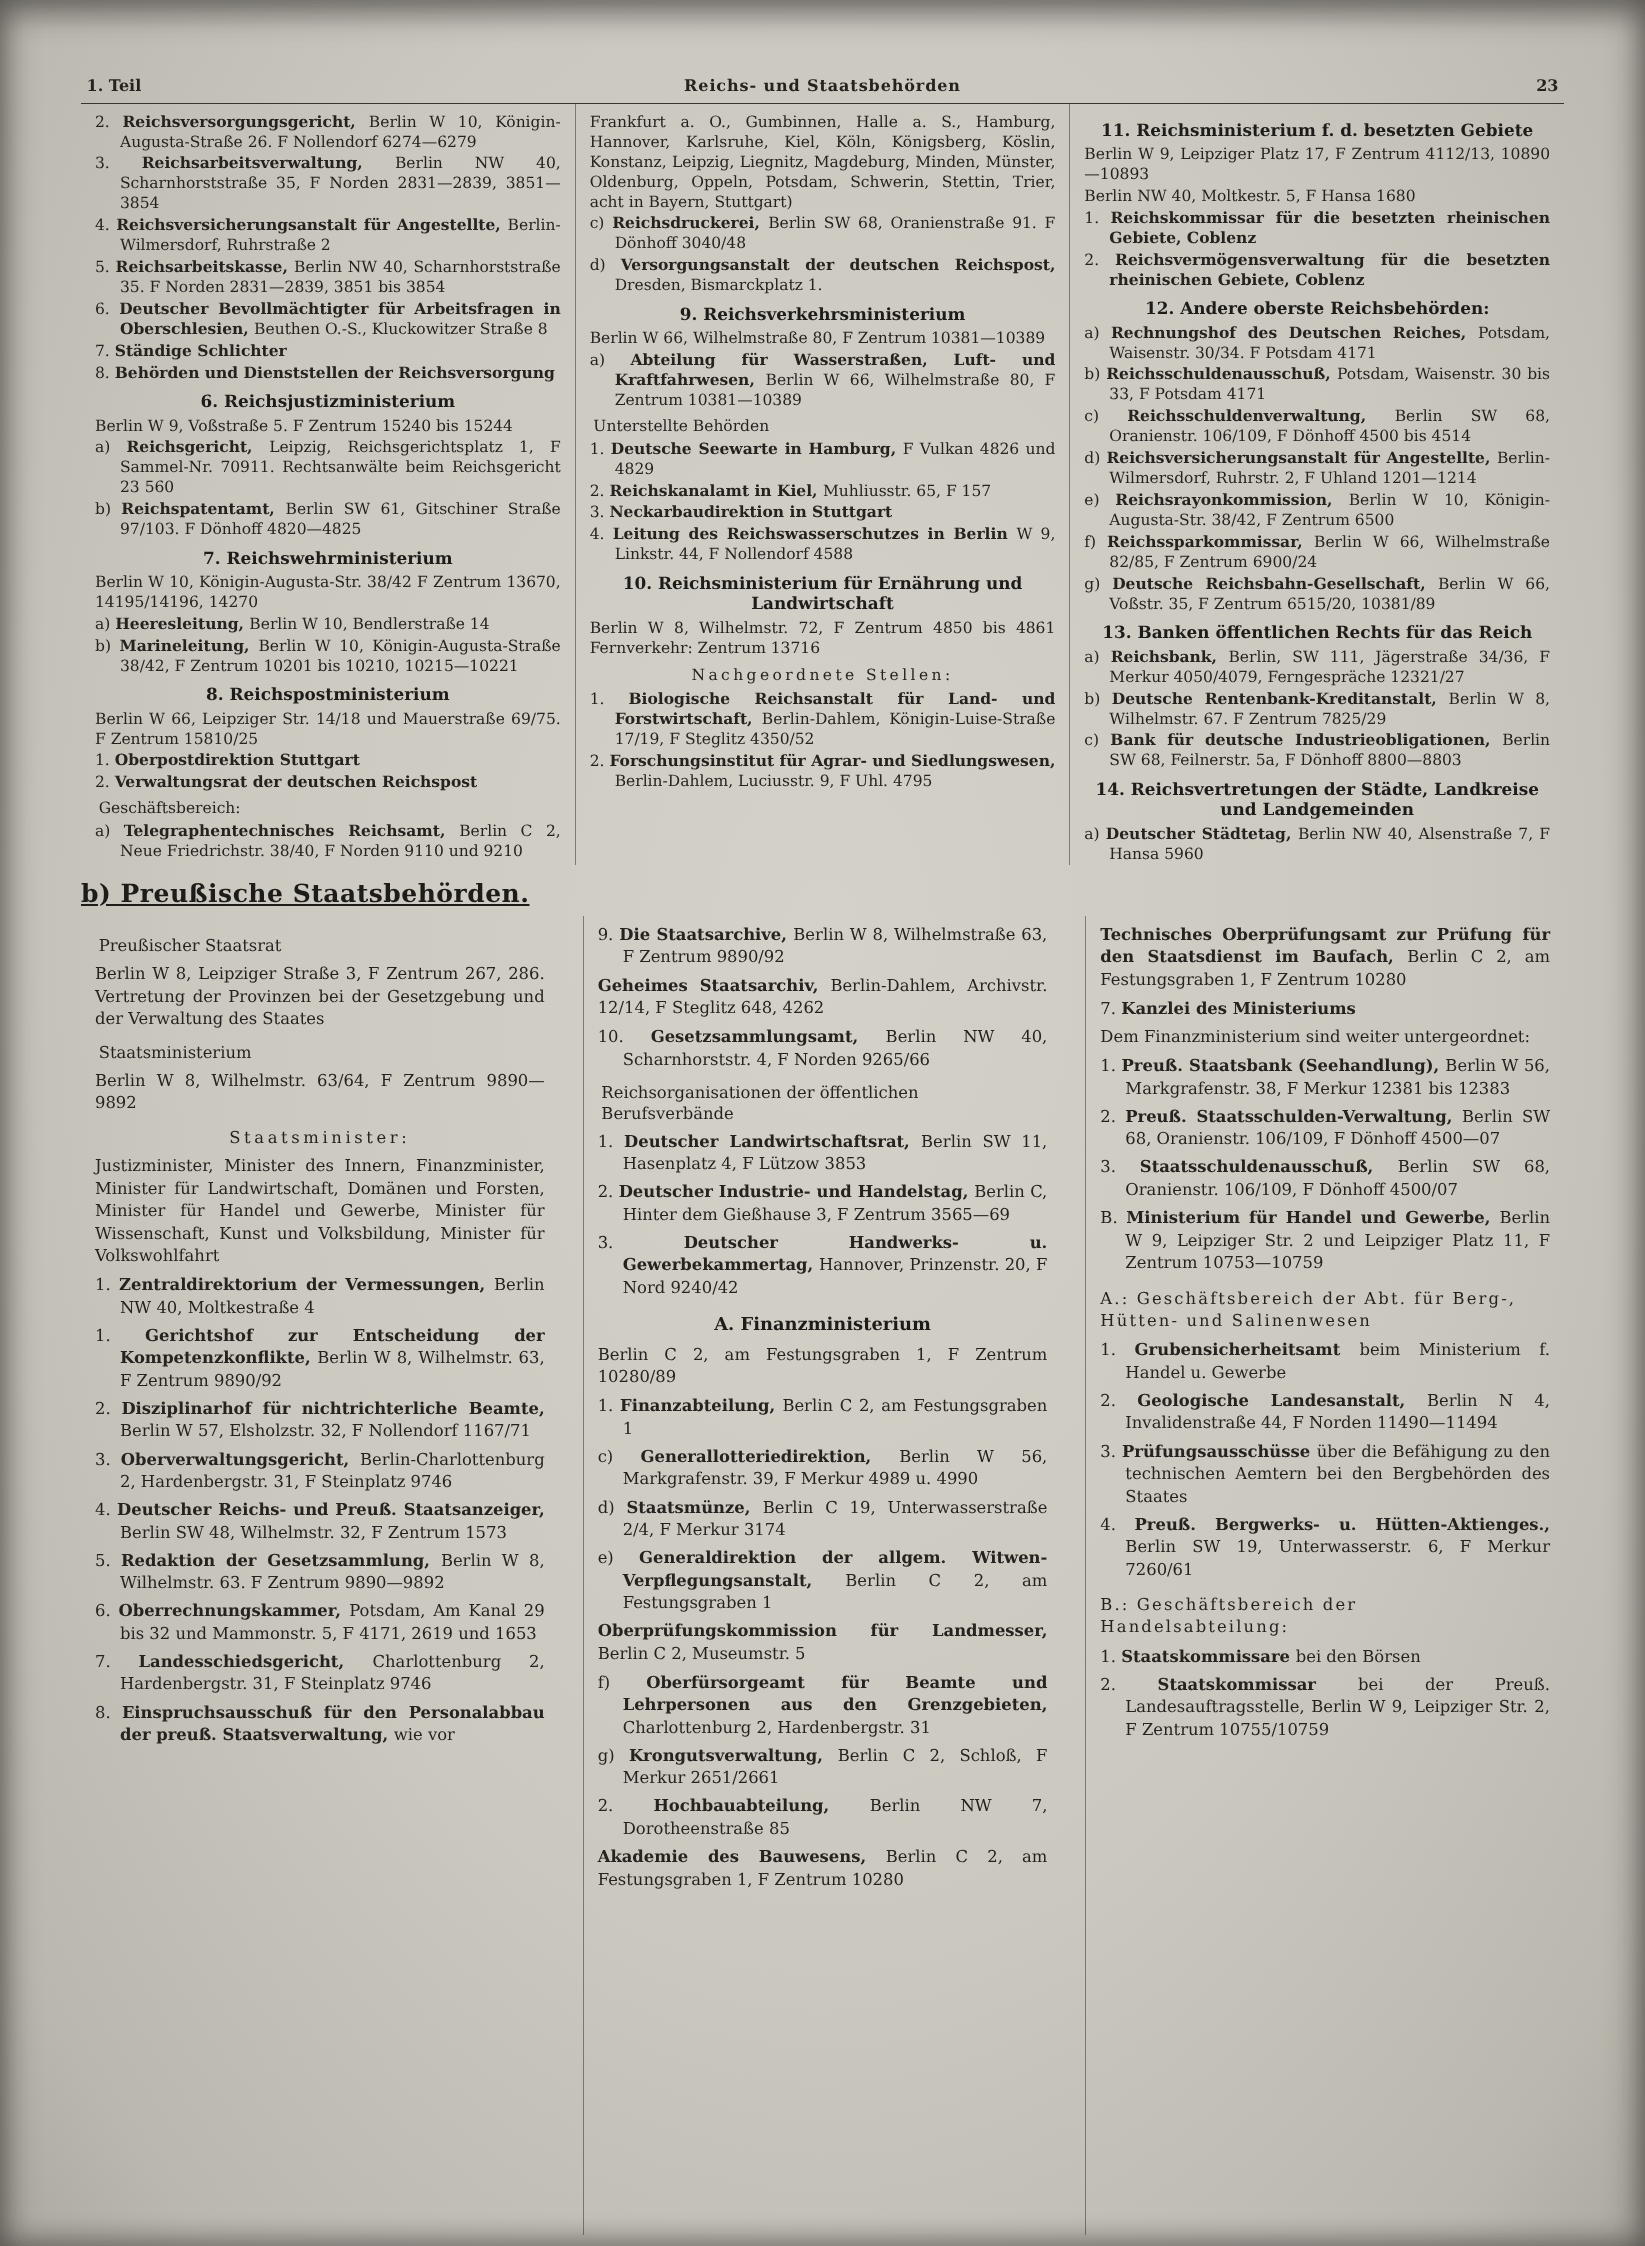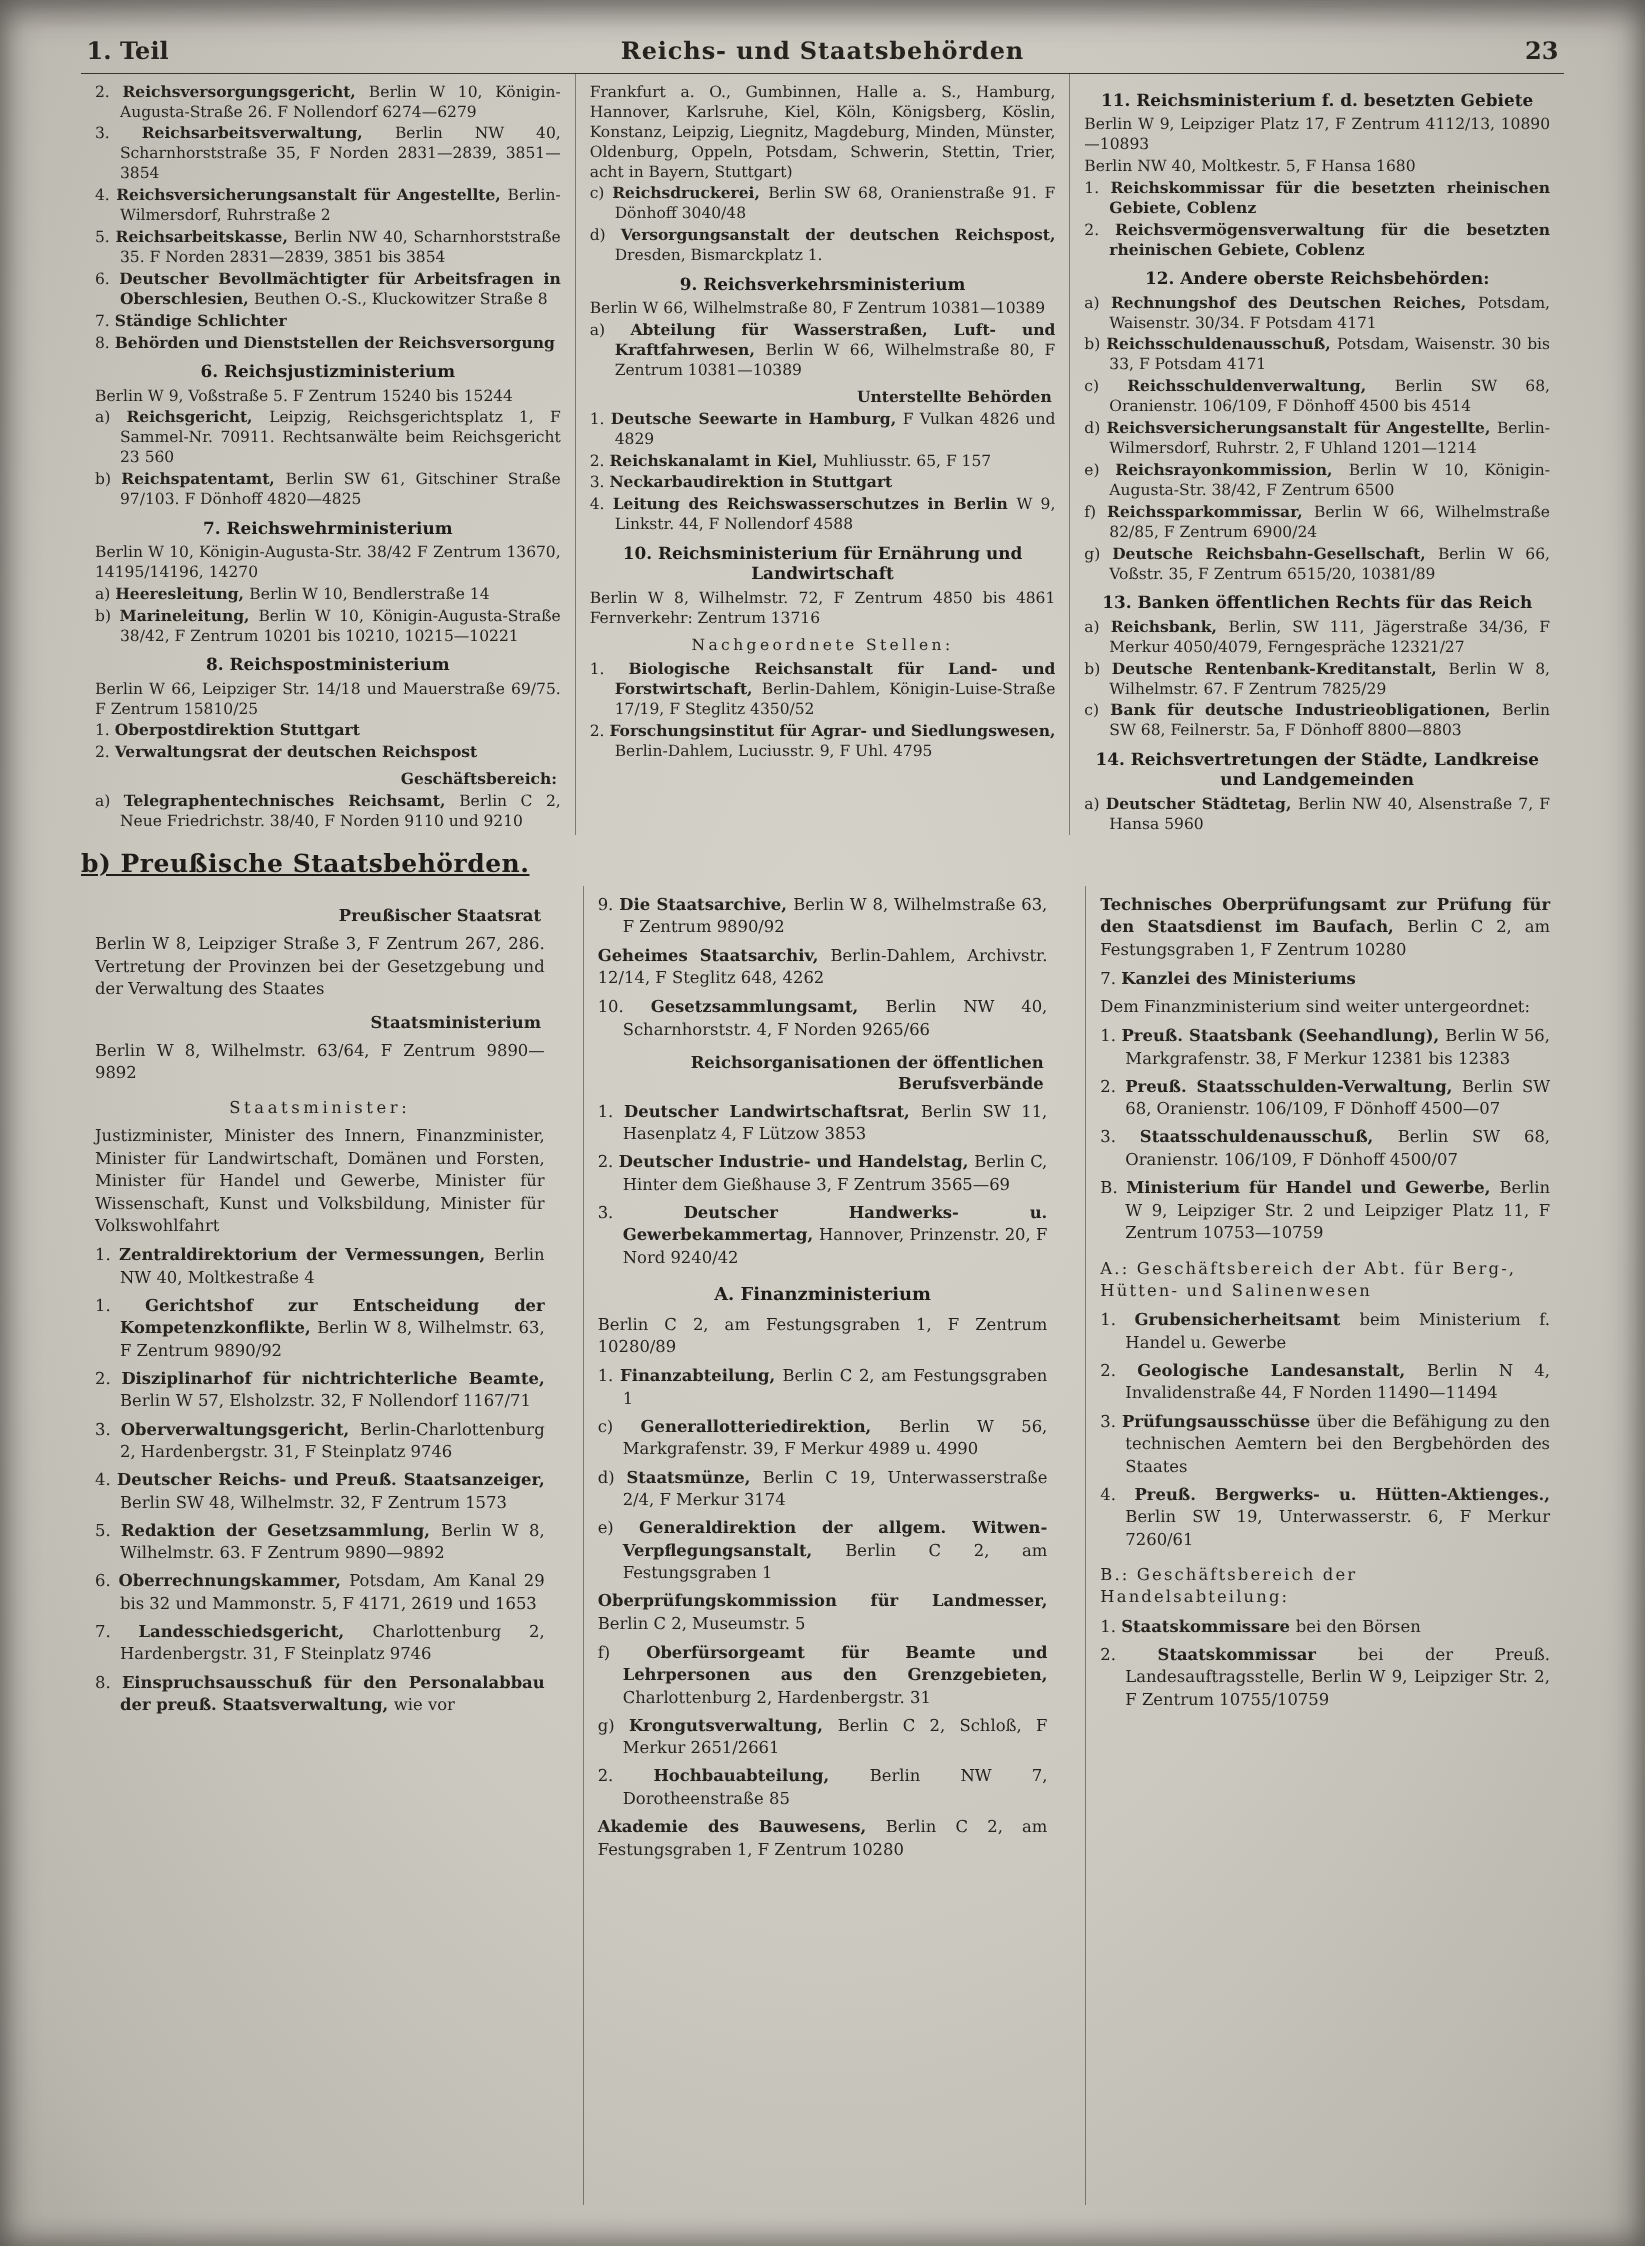--- a/index.html
+++ b/index.html
@@ -17,23 +17,24 @@
     box-shadow:inset 0 17px 28px rgba(40,38,33,.38),
                inset 0 -11.2px 22.5px rgba(40,38,33,.22),
                inset 15px 0 28px rgba(40,38,33,.20),
                inset -15px 0 28px rgba(40,38,33,.20);
   }
   .inner{position:absolute;left:81px;right:81px;top:32px;bottom:26px;}
 
   
   .hdr{
     display:flex;align-items:baseline;
-    font-weight:bold;font-size:24px;
+    font-weight:bold;font-size:16px;
     padding:3.7px 5.6px 8.4px 5.6px;
     border-bottom:1.9px solid #38352f;
+    margin-top:40px;
   }
   .hdr .hl{width:244px;}
   .hdr .hc{flex:1;text-align:center;letter-spacing:0.9px;}
   .hdr .hr{width:244px;text-align:right;}
 
   
   .cols{display:flex;align-items:stretch;}
   .col{flex:1 1 0;min-width:0;padding:7.5px 14px 0 14px;overflow:hidden;}
   .col + .col{border-left:0.9px solid rgba(58,54,47,.55);}
   .band-top{height:761px;font-size:15.5px;line-height:20px;}
@@ -50,21 +51,21 @@
   .band-bottom .entry{margin:0 0 5.6px 0;}
   .p{text-align:justify;margin:0 0 1.9px 0;}
   .band-bottom .p{margin:0 0 6.6px 0;}
   .bld{font-weight:bold;}
   .lab{font-weight:normal;}
   .h{
     text-align:center;font-weight:bold;font-size:1.09em;
     margin:8.4px 5.6px 3.7px 5.6px;line-height:1.22;color:#1e1c18;
   }
   .band-bottom .h{margin:15px 5.6px 7.5px 5.6px;}
-  .s{text-align:right;font-weight:bold;margin:6.6px 3.7px 2.8px 3.7px;line-height:1.25;}
+  .s{text-align:left;font-weight:normal;margin:6.6px 3.7px 2.8px 3.7px;line-height:1.25;}
   .band-bottom .s{margin:12px 3.7px 6.6px 3.7px;}
   .sp{text-align:center;letter-spacing:.22em;margin:7.5px 0 3.7px 0;}
   .band-bottom .sp{margin:12px 0 6px 0;}
   .sp2{text-align:left;letter-spacing:.13em;margin:13px 0 7.5px 0;line-height:1.35;}
 
   
   .inner{text-rendering:geometricPrecision;}
 </style>
 </head>
 <body>

